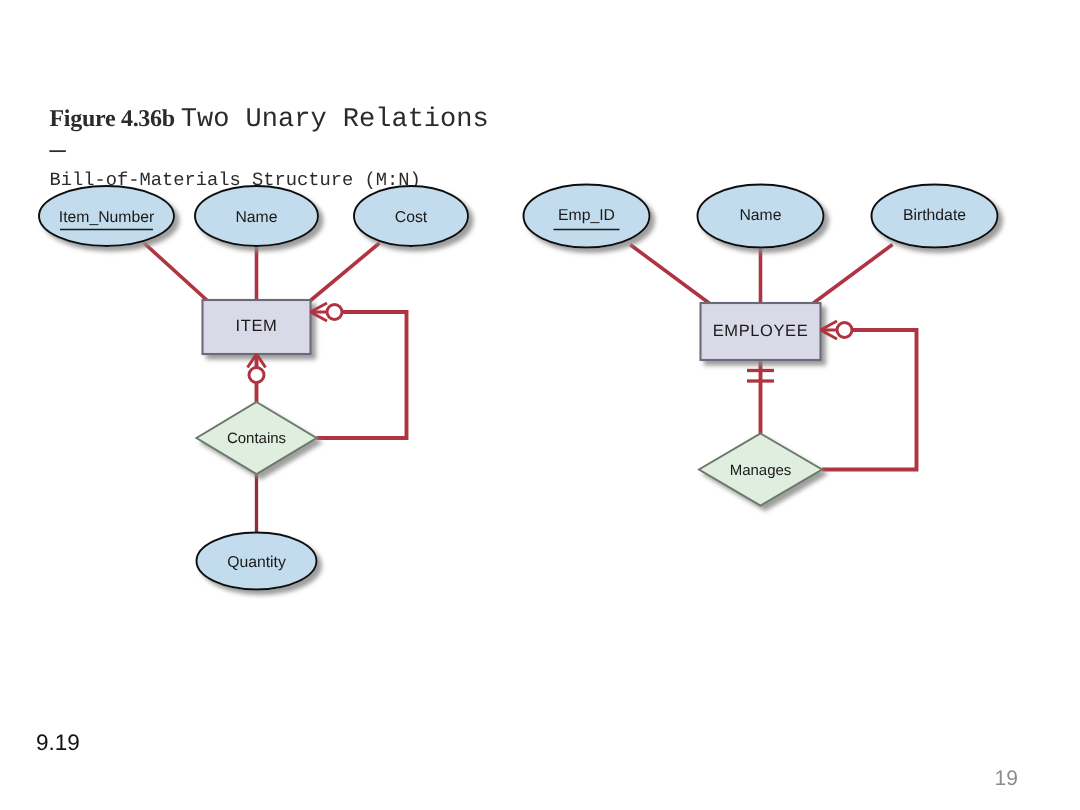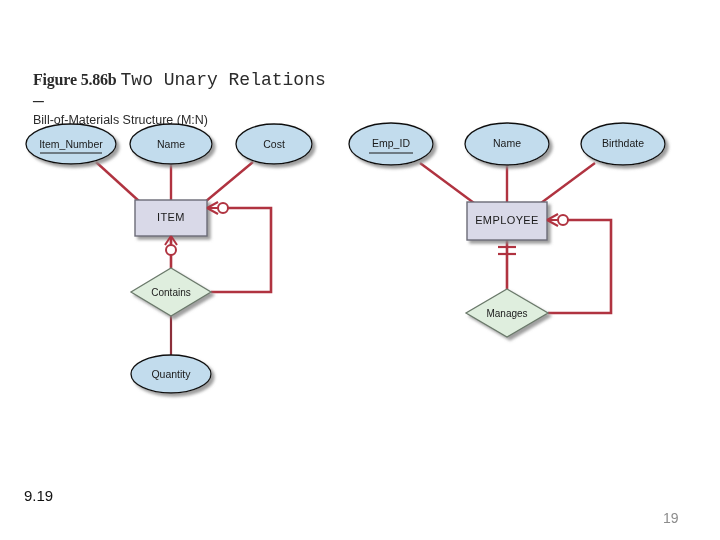--- a/index.html
+++ b/index.html
@@ -32,21 +32,21 @@
     font-weight: bold;
     font-size: 16px;
     letter-spacing: -0.2px;
   }
   .caption .cap-txt {
     font-family: Liberation Mono, monospace;
     font-size: 18px;
   }
   .caption .cap-line2 {
     display: block;
-    font-family: Liberation Sans, sans-serif;
+    font-family: Liberation Mono, monospace;
     font-size: 12.5px;
     margin-top: 1px;
   }
 
   #caption-left  { left: 33px;  top: 70px;  width: 300px; }
   #caption-right { left: 381px; top: 70px;  width: 300px; }
 
   
   svg#diagram {
     position: absolute;
@@ -84,21 +84,21 @@
     font-size: 14px;
     color: #8c8c8c;
   }
 </style>
 </head>
 <body>
 
 <div id="slide">
 
   <div class="caption" id="caption-left">
-    <span class="cap-num">Figure 5.86b</span>
+    <span class="cap-num">Figure 4.36b</span>
     <span class="cap-txt">Two Unary Relations —</span>
     <span class="cap-line2">Bill-of-Materials Structure (M:N)</span>
   </div>
 
 
   <svg id="diagram" viewBox="0 0 720 540">
     <defs>
       <filter id="shp-shadow" x="-30%" y="-30%" width="180%" height="180%">
         <feDropShadow dx="3" dy="3" stdDeviation="1.4" flood-color="#8d8d8d" flood-opacity="0.85"></feDropShadow>
       </filter>

